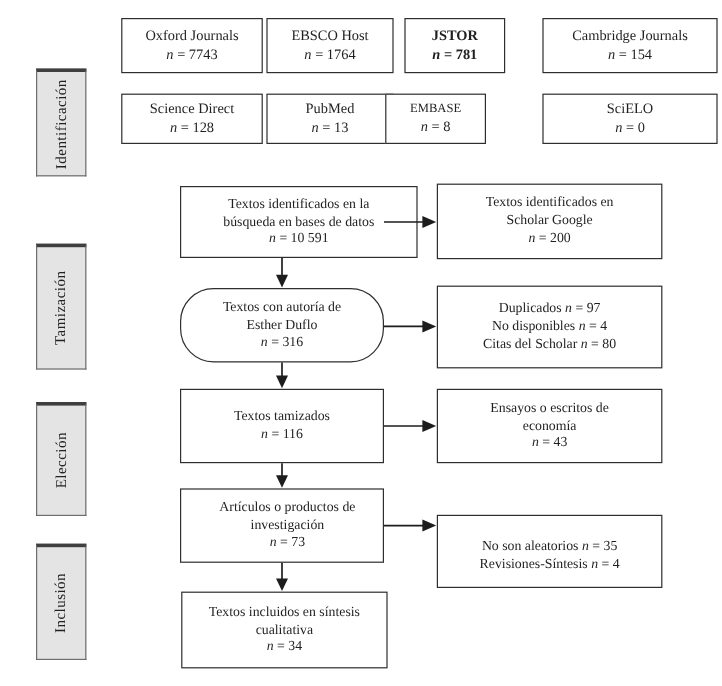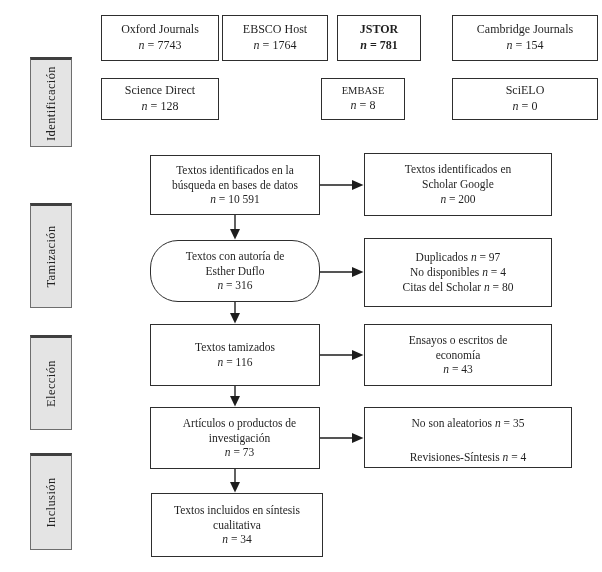--- a/index.html
+++ b/index.html
@@ -60,30 +60,34 @@
   </div>
   <div class="box src" style="left:452px; top:15px; width:146px; height:46px;">
     <div>Cambridge Journals</div>
     <div class="bn"><i>n</i> <span>= 154</span></div>
   </div>
 
   <div class="box src" style="left:101px; top:78px; width:118px; height:42px;">
     <div>Science Direct</div>
     <div class="bn"><i>n</i> <span>= 128</span></div>
   </div>
+  <div class="box src" style="left:222px; top:78px; width:106px; height:42px;">
+    <div>PubMed</div>
+    <div class="bn"><i>n</i> <span>= 13</span></div>
+  </div>
   <div class="box src" style="left:321px; top:78px; width:84px; height:42px;">
     <div style="font-size:10.5px;">EMBASE</div>
     <div class="bn"><i>n</i> <span>= 8</span></div>
   </div>
   <div class="box src" style="left:452px; top:78px; width:146px; height:42px;">
     <div>SciELO</div>
     <div class="bn"><i>n</i> <span>= 0</span></div>
   </div>
 
-  <div class="box" style="left:150px; top:155px; width:170px; height:60px;">
+  <div class="box" style="left:150px; top:155px; width:198px; height:60px;">
     <div>
       <div>Textos identificados en la</div>
       <div>búsqueda en bases de datos</div>
     </div>
     <div class="bn"><i>n</i> <span>= 10 591</span></div>
   </div>
 
   <div class="box" style="left:150px; top:240px; width:170px; height:62px;border-radius:28px;">
     <div>
       <div>Textos con autoría de</div>
@@ -130,21 +134,21 @@
   </div>
 
   <div class="box" style="left:364px; top:324px; width:188px; height:62px;">
     <div>
       <div>Ensayos o escritos de</div>
       <div>economía</div>
     </div>
     <div class="bn"><i>n</i> <span>= 43</span></div>
   </div>
 
-  <div class="box" style="left:364px; top:407px; width:208px; height:61px; justify-content:space-between; padding-top:8px;">
+  <div class="box" style="left:364px; top:429px; width:188px; height:61px; justify-content:center; padding-top:8px;">
     <div class="bl"><span>No son aleatorios</span> <i>n</i> <span>= 35</span></div>
     <div class="bl"><span>Revisiones-Síntesis</span> <i>n</i> <span>= 4</span></div>
   </div>
 
   <svg class="arrows" viewBox="0 0 602 572" xmlns="http://www.w3.org/2000/svg">
 
     <g>
       <line x1="235" y1="215" x2="235" y2="230" stroke="#1d1d1d" stroke-width="1.4"></line>
       <polygon points="235,239.5 230,229 240,229" fill="#1d1d1d"></polygon>
     </g>

